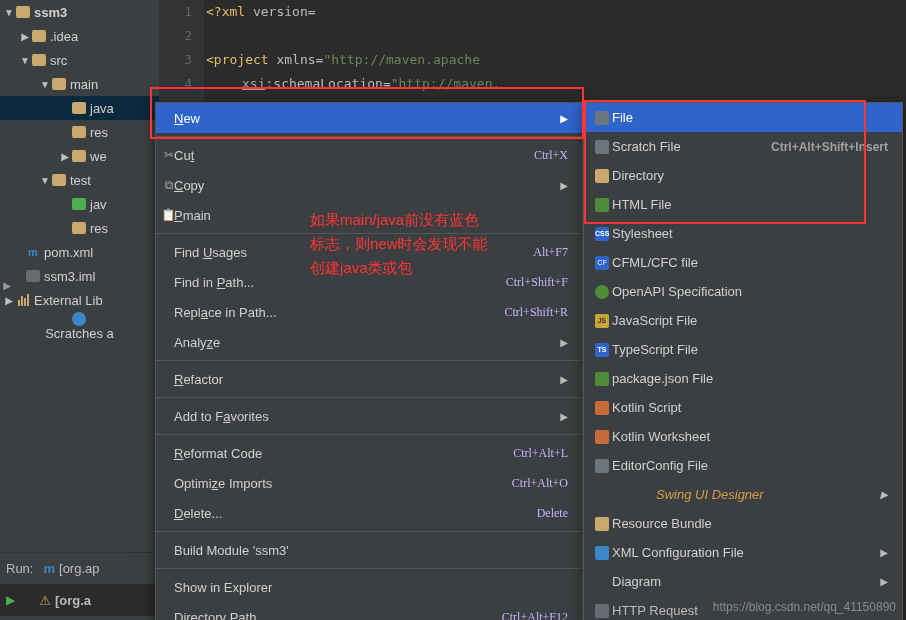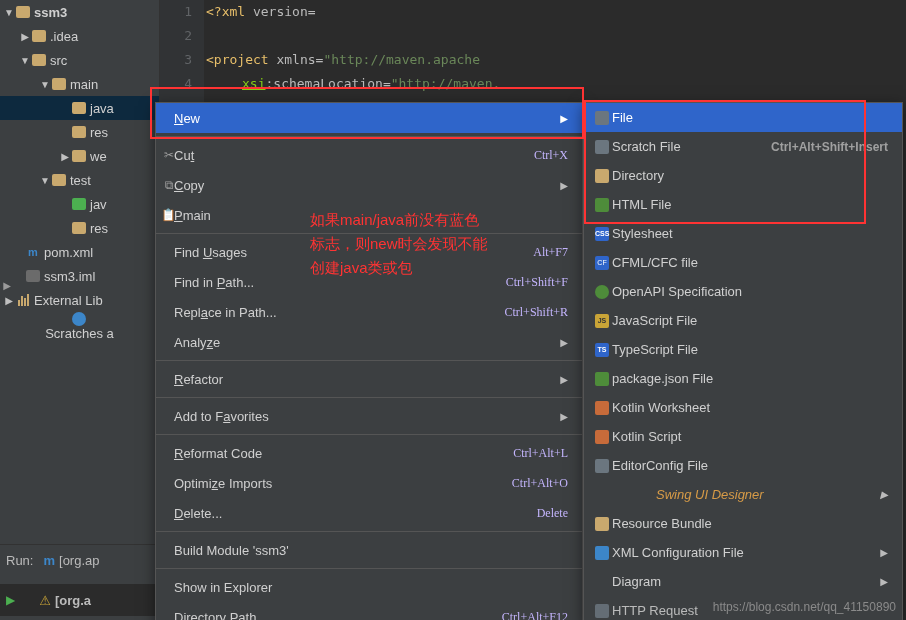--- a/index.html
+++ b/index.html
@@ -84,21 +84,21 @@
   .code {
     position: absolute;
     left: 46px; top: 0; right: 0;
     font-family: Consolas, monospace;
     font-size: 13px;
   }
   .code-line { height: 24px; line-height: 24px; white-space: pre; overflow: hidden; }
   .c-tag { color: #e8bf6a; }
   .c-attr { color: #bababa; }
   .c-str { color: #6a8759; }
-  .c-sym { color: #84cc16; text-decoration: underline; }
+  .c-sym { color: #a3a3a3; text-decoration: underline; }
 
   
   .ctx-menu {
     position: absolute;
     left: 155px;
     top: 102px;
     width: 428px;
     background: #3c3f41;
     border: 1px solid #555;
     box-shadow: 0 4px 14px rgba(0,0,0,.5);
@@ -194,21 +194,21 @@
     z-index: 21;
     line-height: 1.6;
     font-family: Liberation Sans, sans-serif;
     pointer-events: none;
     margin-top: 36px;
   }
 
   
   .runbar {
     position: absolute;
-    left: 0; bottom: 44px;
+    left: 0; bottom: 36px;
     width: 160px;
     height: 32px;
     background: #3c3f41;
     border-top: 1px solid #323232;
     display:flex; align-items:center;
     padding-left:6px;
     color:#bbb;
   }
   .runrow2 {
     position: absolute;
@@ -514,27 +514,27 @@
   <div class="sub-row">
     <span class="icon-slot">
         <span class="mini mi-pkg"></span>
       </span>
     <span class="label">package.json File</span>
   </div>
   <div class="sub-row">
     <span class="icon-slot">
         <span class="mini mi-kt"></span>
       </span>
+    <span class="label">Kotlin Script</span>
+  </div>
+  <div class="sub-row">
+    <span class="icon-slot">
+        <span class="mini mi-kt"></span>
+      </span>
     <span class="label">Kotlin Worksheet</span>
-  </div>
-  <div class="sub-row">
-    <span class="icon-slot">
-        <span class="mini mi-kt"></span>
-      </span>
-    <span class="label">Kotlin Script</span>
   </div>
   <div class="sub-row">
     <span class="icon-slot">
         <span class="mini mi-ec"></span>
       </span>
     <span class="label">EditorConfig File</span>
   </div>
   <div class="sub-row header-label">
     <span class="icon-slot"></span>
     <span class="label">Swing UI Designer</span>

